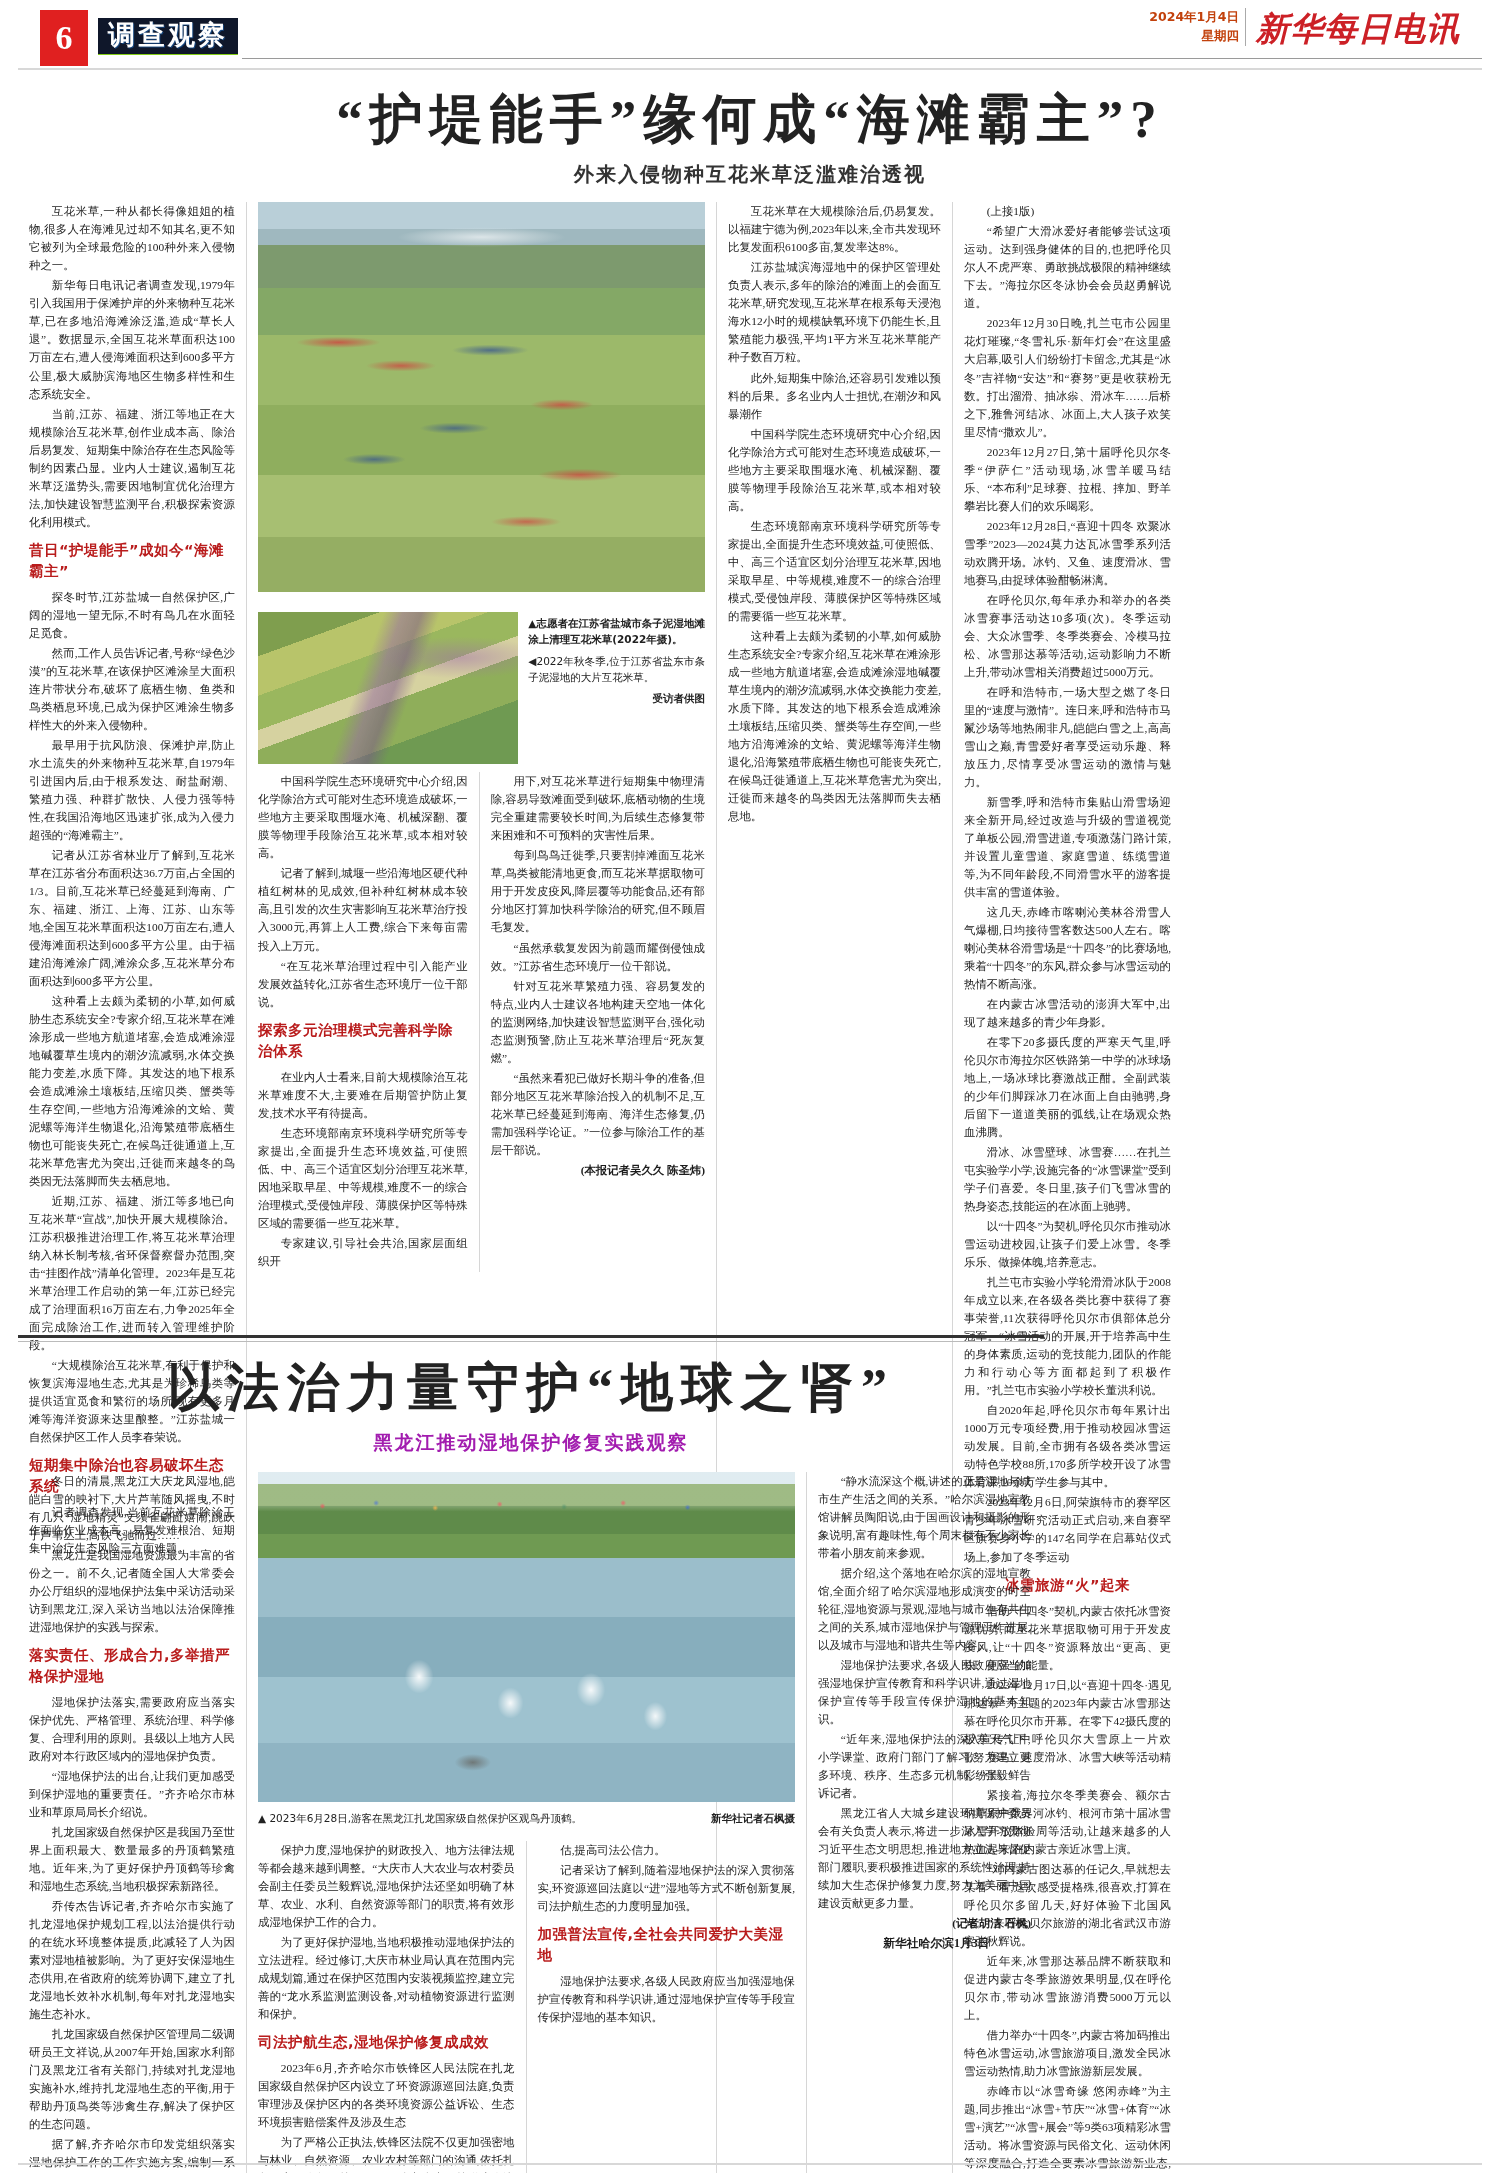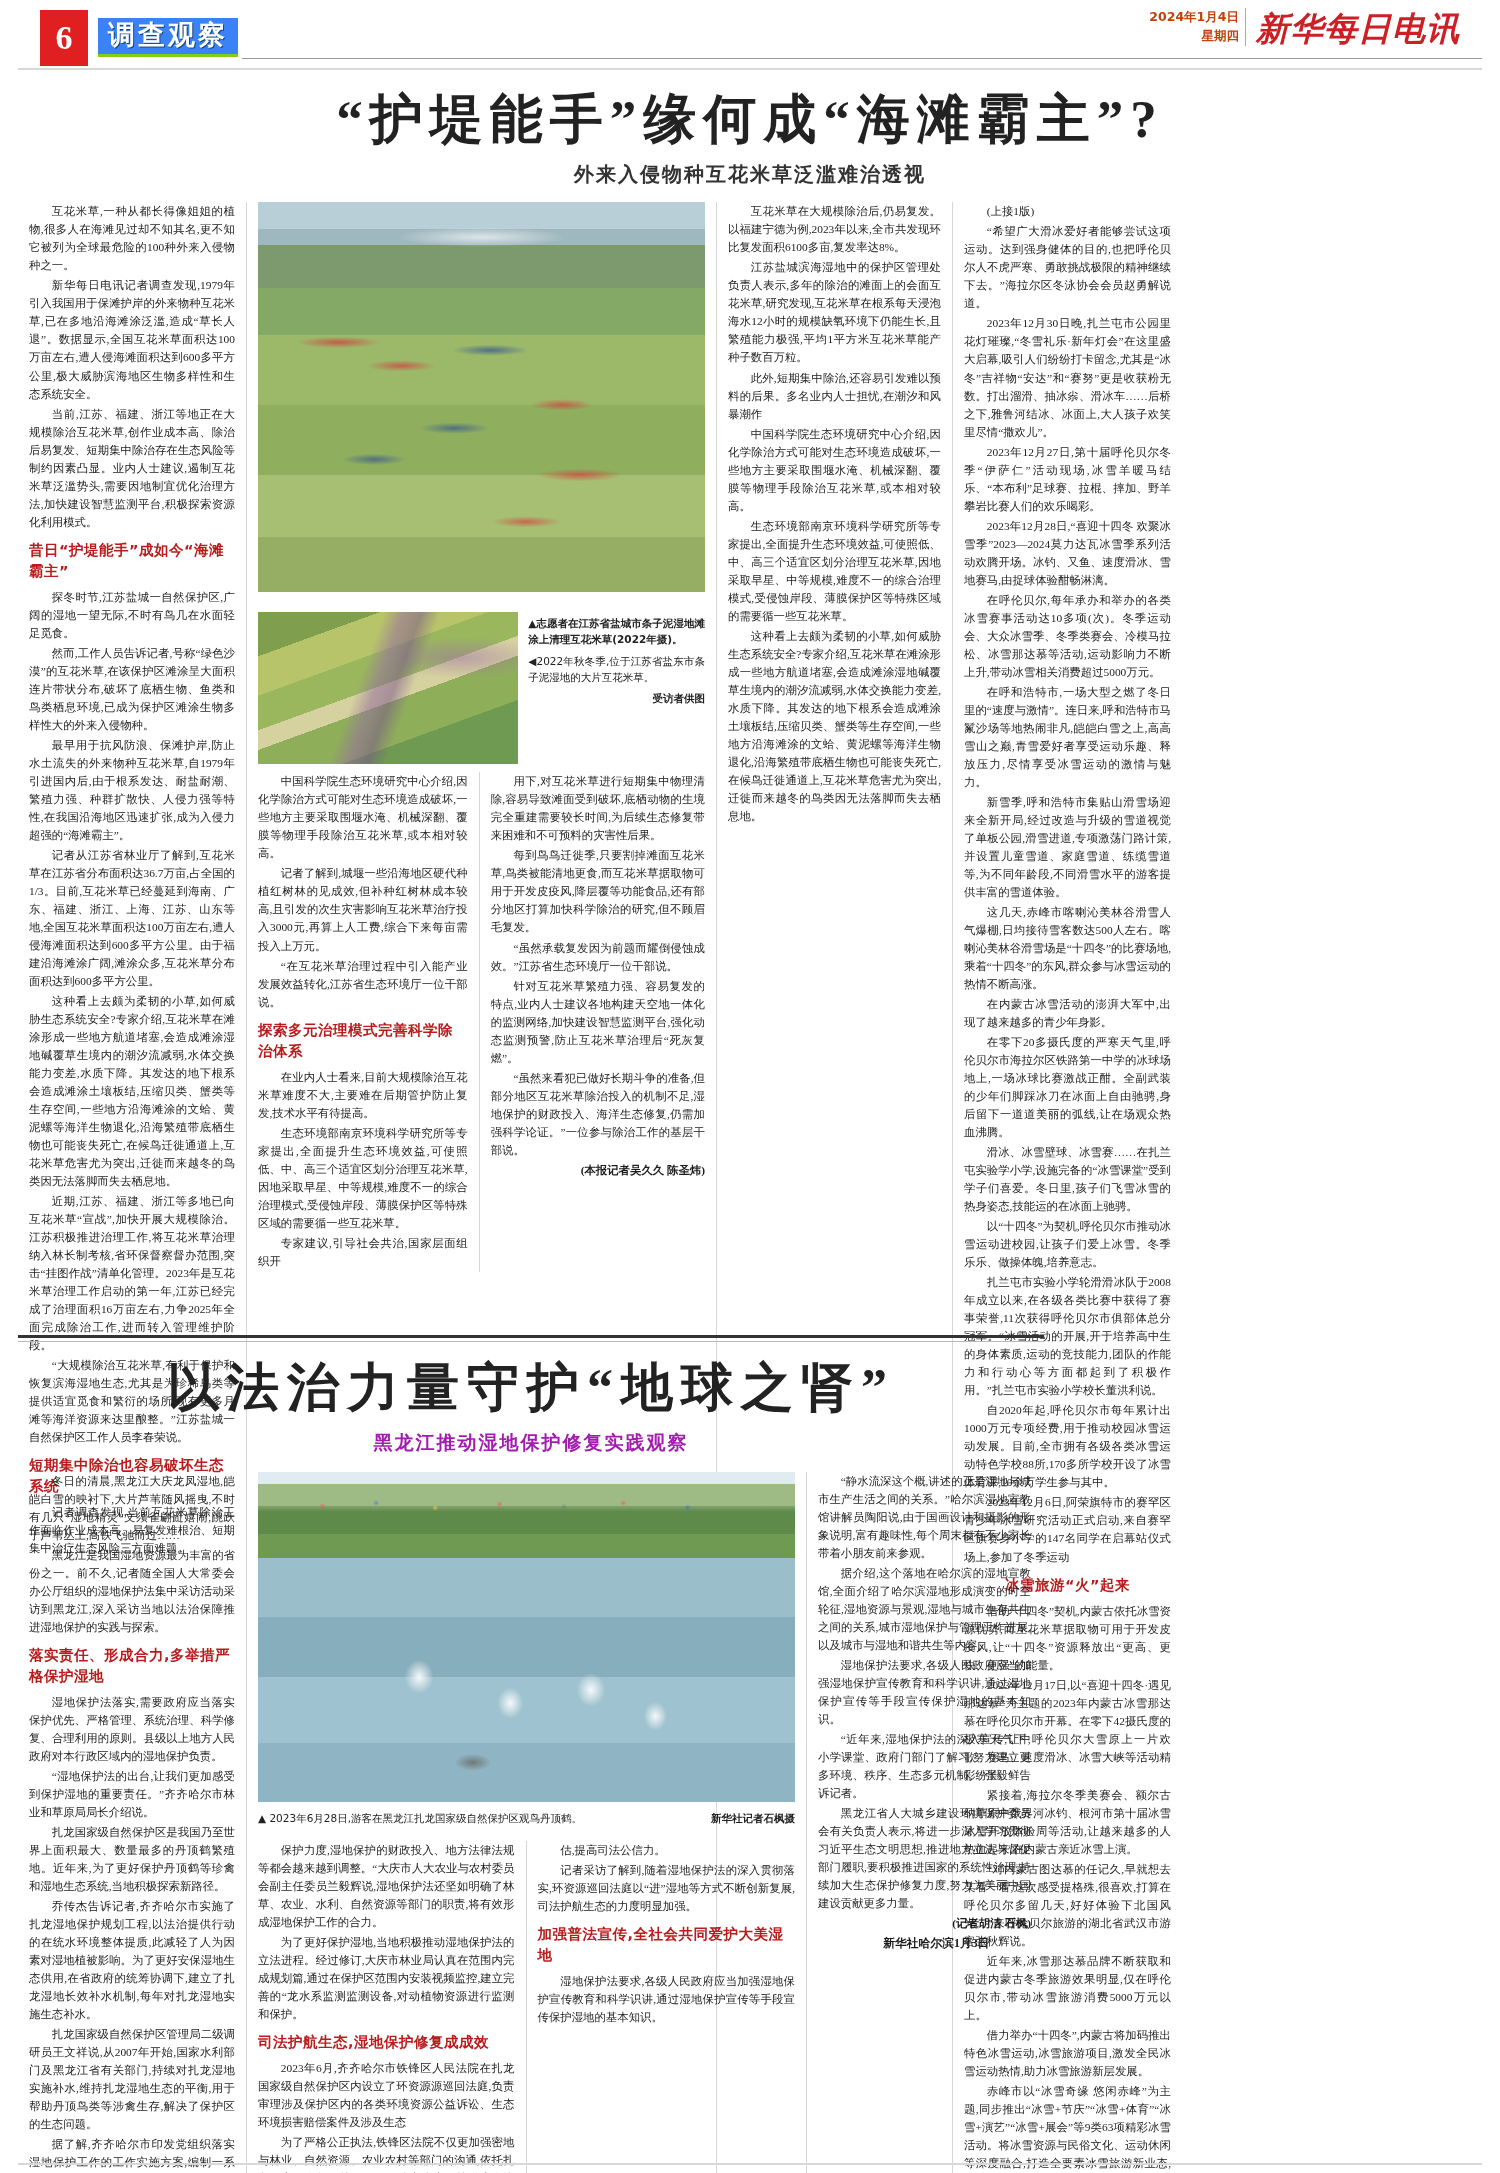--- a/index.html
+++ b/index.html
@@ -17,26 +17,26 @@
   
   .masthead { height:70px; display:flex; align-items:flex-start; position:relative; }
   .pagenum-box {
     width:48px; height:56px; background:#e02020; color:#fff;
     display:flex; align-items:center; justify-content:center;
     font-family:"Liberation Serif",serif; font-weight:bold; font-size:34px;
     margin-top:10px; margin-left:22px;
   }
   .section-tag {
     margin-top:18px; margin-left:10px;
-    background:#3b82f6; color:#fff; padding:3px 10px 5px 10px;
+    background:#0f172a; color:#fff; padding:3px 10px 5px 10px;
     font-family:"DejaVu Sans","Liberation Sans",sans-serif;
     font-weight:bold; font-size:27px; letter-spacing:3px;
     line-height:1.05;
     text-shadow:1px 1px 0 #14447c;
-    border-bottom:3px solid #84cc16;
+    border-bottom:1px solid #84cc16;
   }
   .tag-rule { flex:1; height:1px; background:#9a9a9a; margin-top:58px; margin-left:4px; }
   .mh-right { position:absolute; right:22px; top:8px; display:flex; align-items:flex-end; gap:10px; }
   .mh-date {
     text-align:right; font-family:"DejaVu Sans","Liberation Sans",sans-serif;
     font-size:12.5px; line-height:1.5; color:#c2410c; font-weight:bold;
     border-right:1px solid #aaa; padding-right:6px;
   }
   .mh-logo {
     font-family:"Liberation Serif",serif; font-weight:bold; font-size:33px;
@@ -238,21 +238,21 @@
           <div class="sub-h">探索多元治理模式完善科学除治体系</div>
           <p>在业内人士看来,目前大规模除治互花米草难度不大,主要难在后期管护防止复发,技术水平有待提高。</p>
           <p>生态环境部南京环境科学研究所等专家提出,全面提升生态环境效益,可使照低、中、高三个适宜区划分治理互花米草,因地采取早星、中等规模,难度不一的综合治理模式,受侵蚀岸段、薄膜保护区等特殊区域的需要循一些互花米草。</p>
           <p>专家建议,引导社会共治,国家层面组织开</p>
         </div>
         <div style="width:238px; padding-left:11px; border-left:1px solid #d6d6d6;">
           <p>用下,对互花米草进行短期集中物理清除,容易导致滩面受到破坏,底栖动物的生境完全重建需要较长时间,为后续生态修复带来困难和不可预料的灾害性后果。</p>
           <p>每到鸟鸟迁徙季,只要割掉滩面互花米草,鸟类被能清地更食,而互花米草据取物可用于开发皮疫风,降层覆等功能食品,还有部分地区打算加快科学除治的研究,但不顾眉毛复发。</p>
           <p>“虽然承载复发因为前题而耀倒侵蚀成效。”江苏省生态环境厅一位干部说。</p>
           <p>针对互花米草繁殖力强、容易复发的特点,业内人士建议各地构建天空地一体化的监测网络,加快建设智慧监测平台,强化动态监测预警,防止互花米草治理后“死灰复燃”。</p>
-          <p>“虽然来看犯已做好长期斗争的准备,但部分地区互花米草除治投入的机制不足,湿地保护的财政投入、海洋生态修复,仍需加强科学论证。”一位参与除治工作的基层干部说。</p>
+          <p>“虽然来看犯已做好长期斗争的准备,但部分地区互花米草除治投入的机制不足,互花米草已经蔓延到海南、海洋生态修复,仍需加强科学论证。”一位参与除治工作的基层干部说。</p>
           <p class="byline">(本报记者吴久久 陈圣炜)</p>
         </div>
       </div>
     </div>
 
     <div class="col" style="width:236px">
       <p>互花米草在大规模除治后,仍易复发。以福建宁德为例,2023年以来,全市共发现环比复发面积6100多亩,复发率达8%。</p>
       <p>江苏盐城滨海湿地中的保护区管理处负责人表示,多年的除治的滩面上的会面互花米草,研究发现,互花米草在根系每天浸泡海水12小时的规模缺氧环境下仍能生长,且繁殖能力极强,平均1平方米互花米草能产种子数百万粒。</p>
       <p>此外,短期集中除治,还容易引发难以预料的后果。多名业内人士担忧,在潮汐和风暴潮作</p>
       <p>中国科学院生态环境研究中心介绍,因化学除治方式可能对生态环境造成破坏,一些地方主要采取围堰水淹、机械深翻、覆膜等物理手段除治互花米草,或本相对较高。</p>

